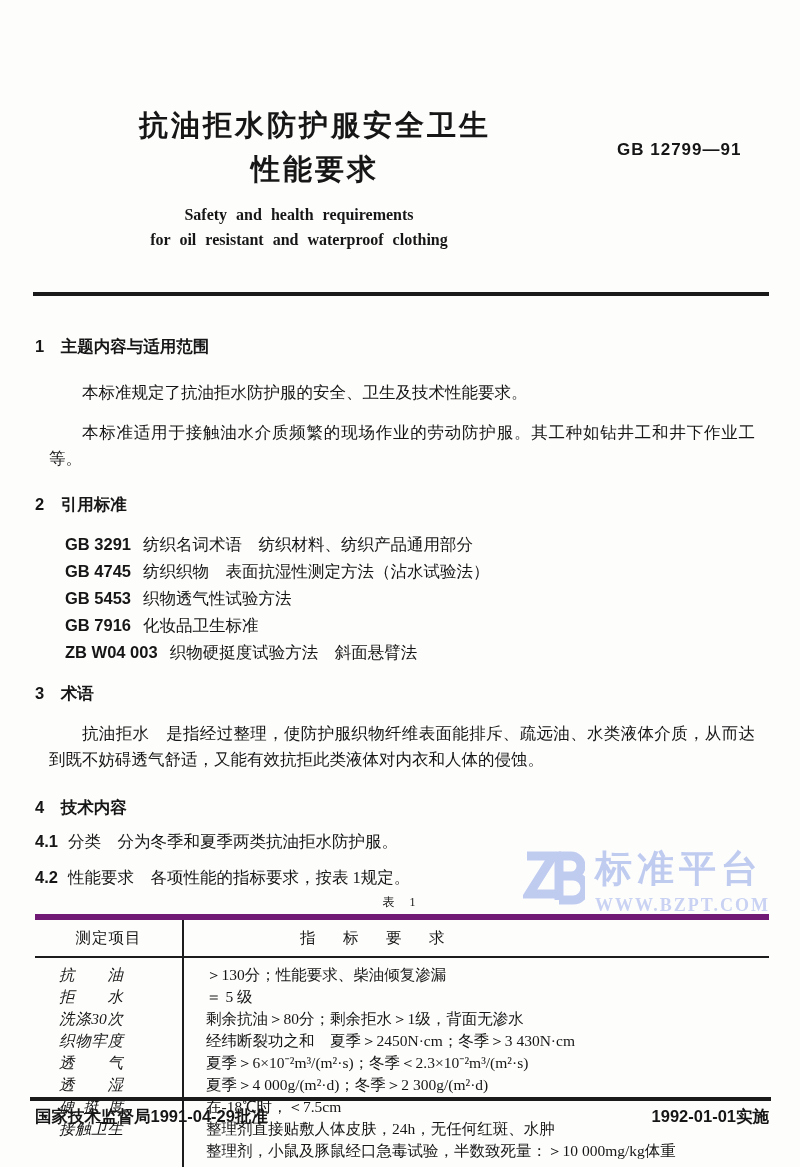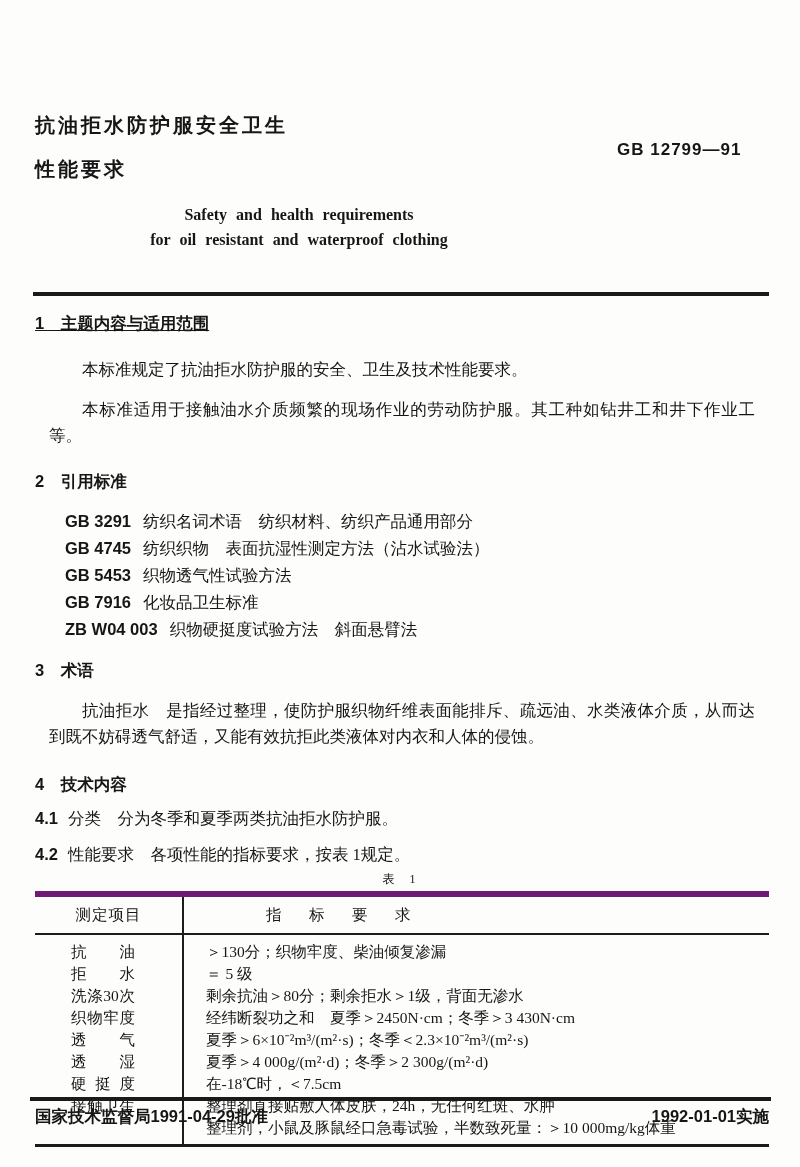--- a/index.html
+++ b/index.html
@@ -8,44 +8,44 @@
     background:#fdfdfc;color:#161616;overflow:hidden;
     font-family:"Liberation Serif",serif;
   }
   
   .header{position:absolute;top:40px;left:35px;width:528px;text-align:center;}
   .std-label{
     font-family:"Liberation Sans",sans-serif;font-weight:bold;
     font-size:20px;letter-spacing:5px;
   }
   .doc-title{
-    position:absolute;top:103px;left:35px;width:528px;
-    font-family:"Liberation Sans",sans-serif;font-weight:bold;
-    font-size:20px;letter-spacing:3px;line-height:44px;
+    position:absolute;top:103px;left:51px;width:528px;text-align:center;
+    font-family:"Liberation Sans",sans-serif;font-weight:bold;
+    font-size:29px;letter-spacing:3px;line-height:44px;
   }
   .gb-num{
     position:absolute;top:140px;left:617px;
     font-family:"Liberation Sans",sans-serif;font-weight:bold;
     font-size:17px;letter-spacing:1px;white-space:nowrap;
   }
   .subtitle-en{
     position:absolute;top:202px;left:35px;width:528px;text-align:center;
     font-family:"Liberation Serif",serif;font-weight:bold;
     font-size:16px;line-height:25px;word-spacing:5px;
   }
   
   .rule-top{position:absolute;top:292px;left:33px;width:736px;height:4px;background:#1a1a1a;}
   .rule-footer{position:absolute;top:1097px;left:30px;width:741px;height:4px;background:#1a1a1a;}
   
   .content{position:absolute;top:310px;left:35px;width:734px;font-size:16.5px;}
   .sec-h{
     font-family:"Liberation Sans",sans-serif;font-weight:bold;
     font-size:16.5px;margin:0;
   }
-  .h1{margin-top:3px;text-decoration:underline;}
+  .h1{margin-top:26px;}
   .p{margin:14px;line-height:26px;text-indent:2em;text-align:justify;}
   .p-scope1{margin-top:22px;}
   .h2{margin-top:22px;}
   .refs{margin-top:15px;padding-left:30px;}
   .ref-line{line-height:27px;white-space:nowrap;}
   .ref-code{display:inline-block;min-width:62px;font-family:"Liberation Sans",sans-serif;font-weight:bold;}
   .ref-title{margin-left:12px;}
   .h3{margin-top:17px;}
   .p-term{margin-top:16px;}
   .h4{margin-top:24px;}
@@ -55,27 +55,27 @@
   
   .tbl-caption{margin-top:3px;text-align:center;font-size:12px;letter-spacing:6px;}
   .tbl{
     margin-top:3px;position:relative;
     border-top:6px solid #701a75;border-bottom:3px solid #1c1c1c;
     font-size:15.5px;
   }
   .tbl-divider{position:absolute;left:147px;top:0;bottom:0;width:2px;background:#1c1c1c;}
   .tbl-head{display:flex;align-items:center;height:36px;border-bottom:2px solid #1c1c1c;}
   .tbl-head .c1{width:147px;text-align:center;letter-spacing:1px;}
-  .tbl-head .c2{flex:1;padding-left:84px;letter-spacing:6px;}
+  .tbl-head .c2{flex:1;padding-left:118px;letter-spacing:6px;}
   .tbl-body{padding:6px 0 5px 0;}
   .tbl-row{display:flex;line-height:22px;}
   .tbl-row .c1{width:147px;flex:none;}
   .row-label{
-    display:inline-block;margin-left:36px;width:64px;
-    text-align:justify;text-align-last:justify;
+    display:inline-block;margin-left:24px;width:64px;
+    text-align:justify;text-align-last:justify;font-style:italic;
   }
   .tbl-row .c2{flex:1;padding-left:24px;}
   .val-line{line-height:22px;}
   
   .watermark{
     position:absolute;top:848px;left:523px;width:260px;
     color:#8fa3e8;opacity:0.55;pointer-events:none;z-index:5;
     line-height:1;
   }
   .wm-row{display:flex;align-items:flex-start;}
@@ -157,21 +157,21 @@
     <div class="tbl">
       <div class="tbl-divider"></div>
       <div class="tbl-head">
         <div class="c1">测定项目</div>
         <div class="c2">指　标　要　求</div>
       </div>
       <div class="tbl-body">
         <div class="tbl-row">
           <div class="c1"><span class="row-label">抗油</span></div>
           <div class="c2">
-              <div class="val-line">＞130分；织物牢度、柴油倾复渗漏</div>
+              <div class="val-line">＞130分；性能要求、柴油倾复渗漏</div>
             </div>
         </div>
         <div class="tbl-row">
           <div class="c1"><span class="row-label">拒水</span></div>
           <div class="c2">
               <div class="val-line">＝ 5 级</div>
             </div>
         </div>
         <div class="tbl-row">
           <div class="c1"><span class="row-label">洗涤30次</span></div>
@@ -208,20 +208,36 @@
           <div class="c2">
             <div class="val-line">整理剂直接贴敷人体皮肤，24h，无任何红斑、水肿</div>
             <div class="val-line">整理剂，小鼠及豚鼠经口急毒试验，半数致死量：＞10 000mg/kg体重</div>
           </div>
         </div>
       </div>
     </div>
 
   </div>
 
+  <div class="watermark">
+    <div class="wm-row">
+      <span class="wm-logo">
+        <svg width="62" height="58" viewBox="0 0 62 58">
+          <g fill="none" stroke="#8fa3e8" stroke-width="9">
+            <path d="M4 8 H30 L6 46 H32"></path>
+            <path d="M36 6 V52 M36 8 H48 a10 10 0 0 1 0 20 H36 M36 28 H50 a11 11 0 0 1 0 24 H36"></path>
+          </g>
+        </svg>
+      </span>
+      <span class="wm-texts">
+        <div class="wm-name">标准平台</div>
+        <div class="wm-url">WWW.BZPT.COM</div>
+      </span>
+    </div>
+  </div>
 
   <div class="rule-footer"></div>
   <div class="footer">
     <span>国家技术监督局1991-04-29批准</span>
     <span>1992-01-01实施</span>
   </div>
 
 </div>
 
 </body></html>

